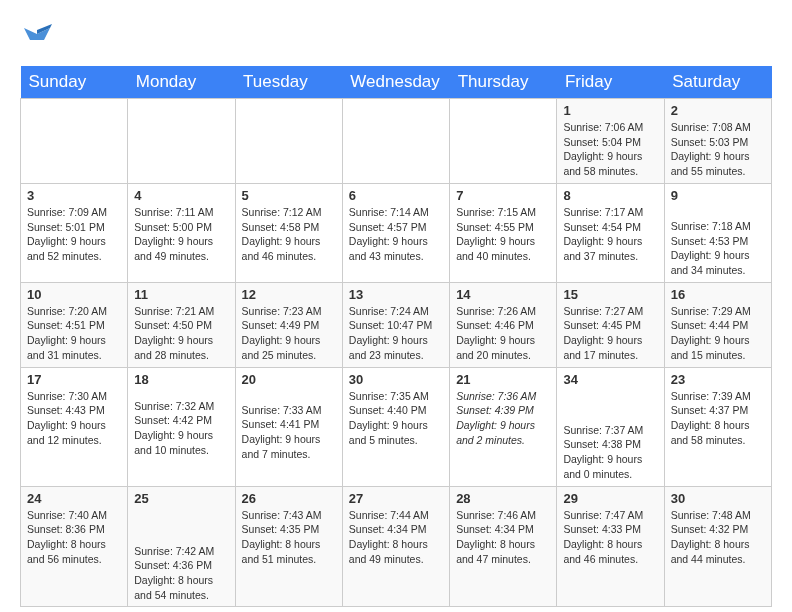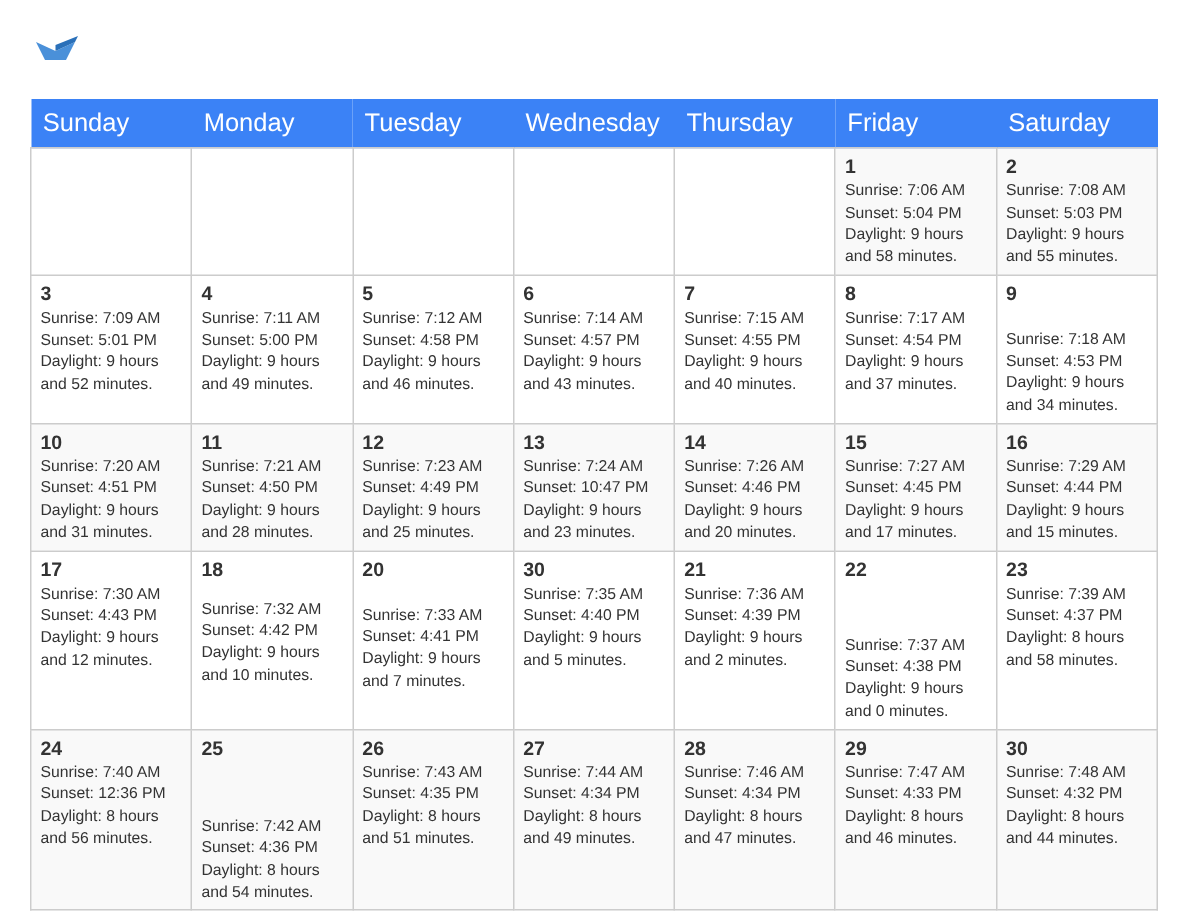--- a/index.html
+++ b/index.html
@@ -248,42 +248,42 @@
 Daylight: 9 hours and 7 minutes.</div>
         </td>
         <td>
           <span class="day-number">30</span>
           <div class="day-info" style="white-space: pre-line;">Sunrise: 7:35 AM
 Sunset: 4:40 PM
 Daylight: 9 hours and 5 minutes.</div>
         </td>
         <td>
           <span class="day-number">21</span>
-          <div class="day-info" style="white-space: pre-line;">Sunrise: 7:36 AM
+          <div class="day-info" style="white-space: pre-line; font-style: italic;">Sunrise: 7:36 AM
 Sunset: 4:39 PM
 Daylight: 9 hours and 2 minutes.</div>
         </td>
         <td>
-          <span class="day-number">22</span>
+          <span class="day-number">34</span>
           <div class="day-info" style="white-space: pre-line; margin-top: 36px;">Sunrise: 7:37 AM
 Sunset: 4:38 PM
 Daylight: 9 hours and 0 minutes.</div>
         </td>
         <td>
           <span class="day-number">23</span>
           <div class="day-info" style="white-space: pre-line;">Sunrise: 7:39 AM
 Sunset: 4:37 PM
 Daylight: 8 hours and 58 minutes.</div>
         </td>
       </tr>
       <tr>
         <td>
           <span class="day-number">24</span>
           <div class="day-info" style="white-space: pre-line;">Sunrise: 7:40 AM
-Sunset: 12:36 PM
+Sunset: 8:36 PM
 Daylight: 8 hours and 56 minutes.</div>
         </td>
         <td>
           <span class="day-number">25</span>
           <div class="day-info" style="white-space: pre-line; margin-top: 38px;">Sunrise: 7:42 AM
 Sunset: 4:36 PM
 Daylight: 8 hours and 54 minutes.</div>
         </td>
         <td>
           <span class="day-number">26</span>

